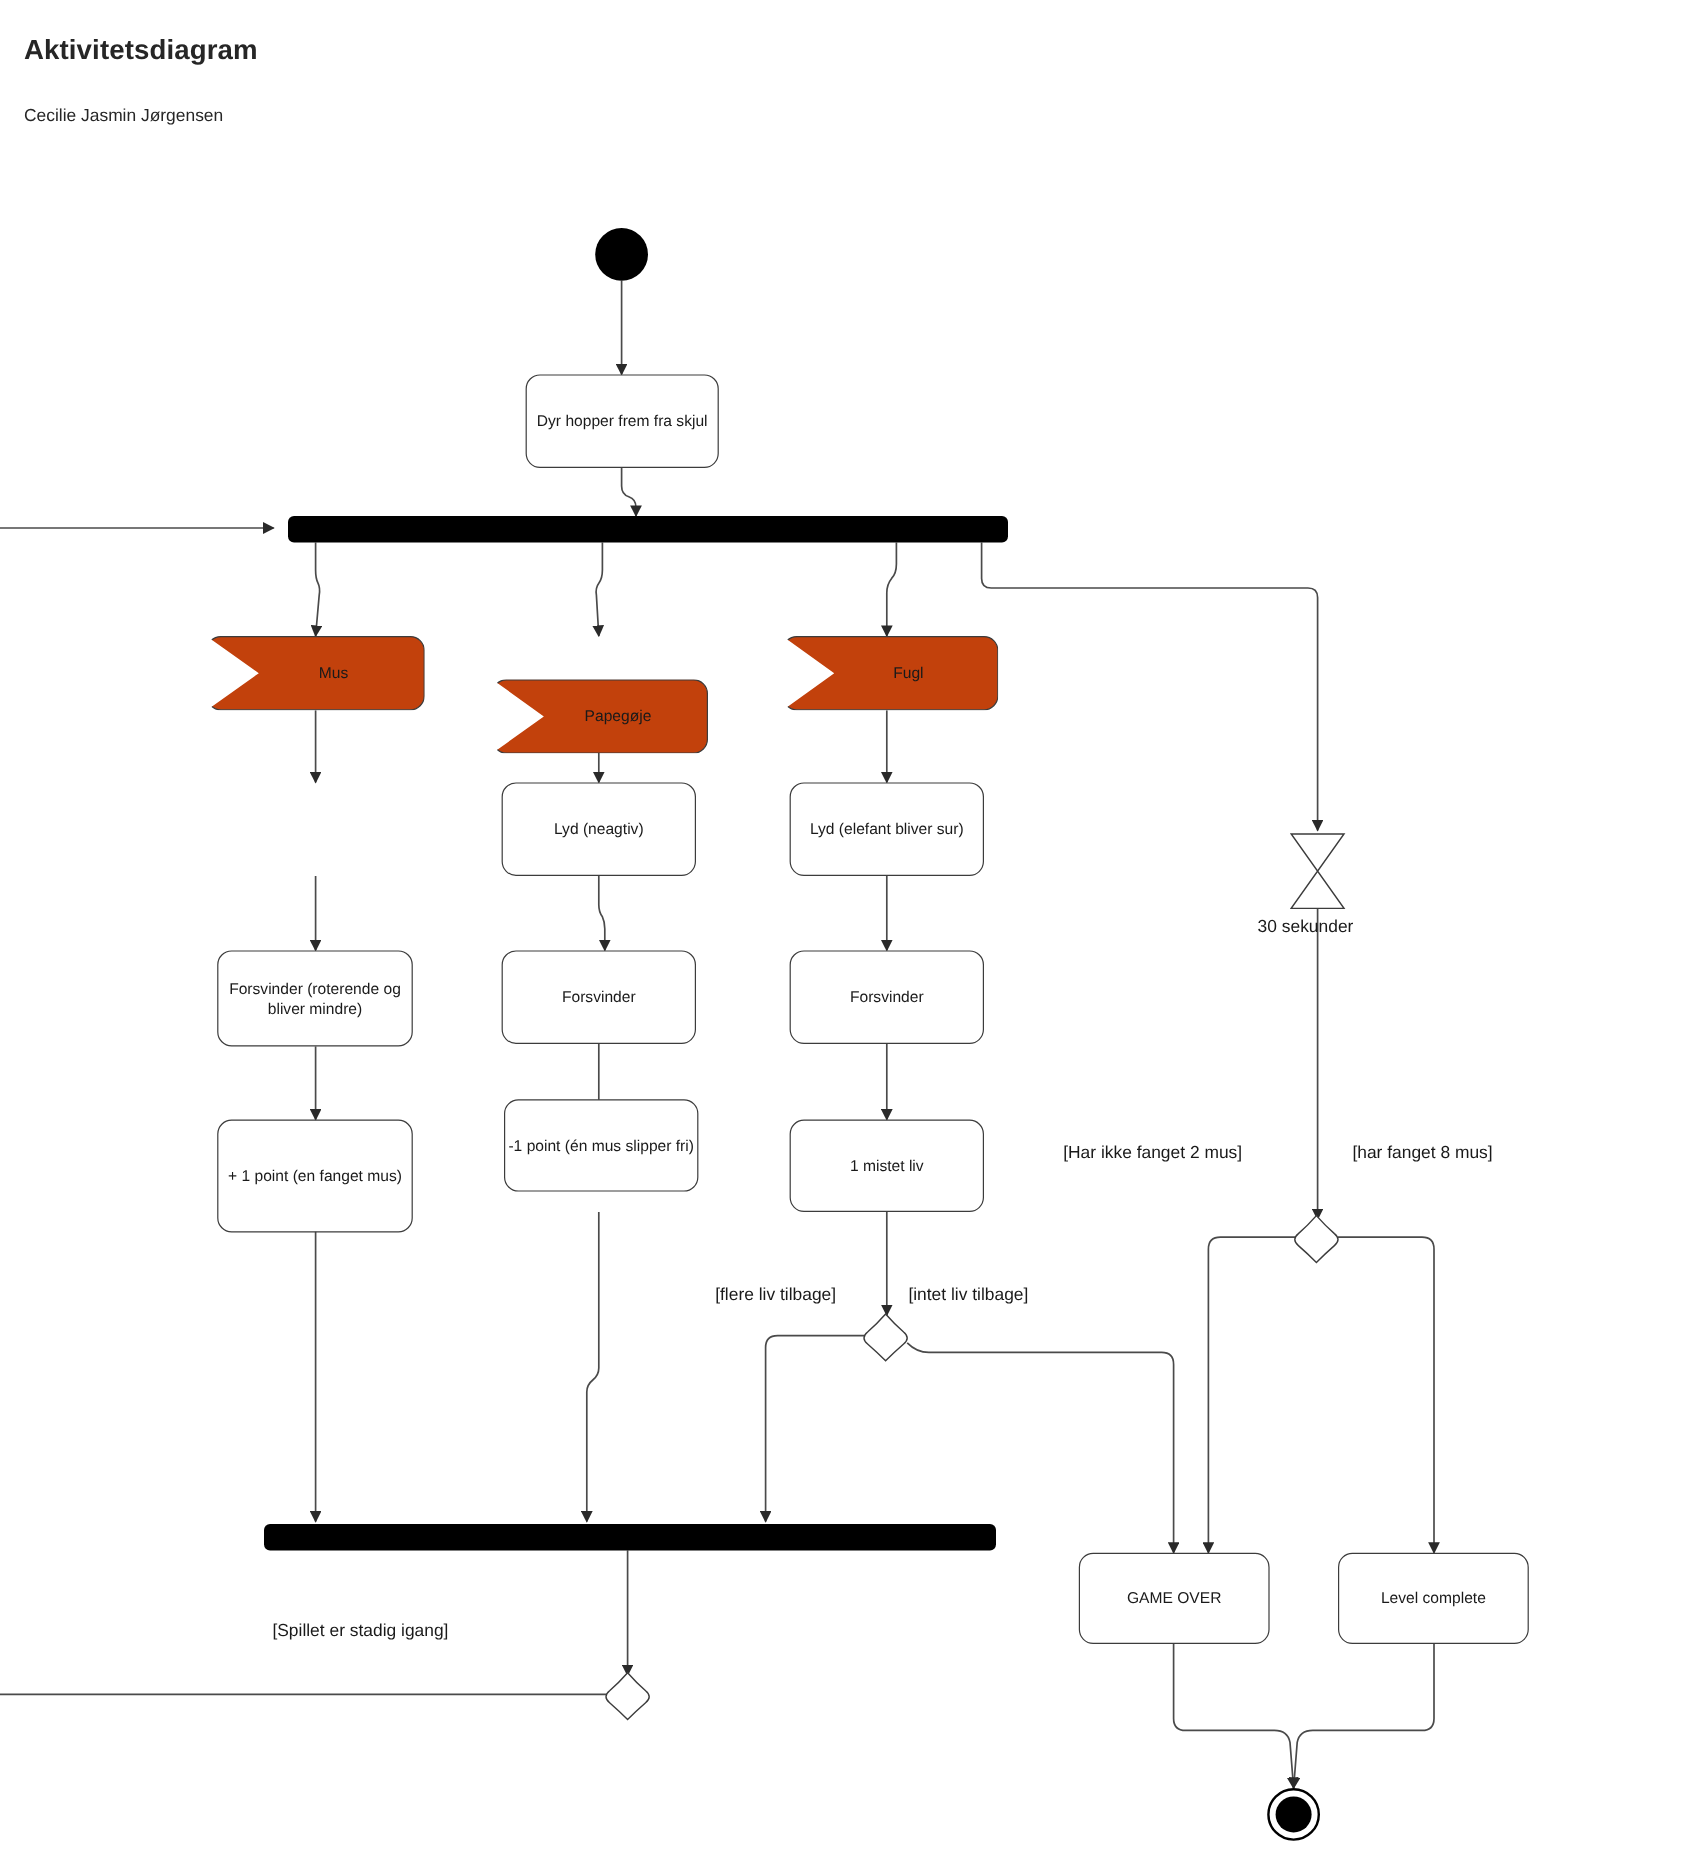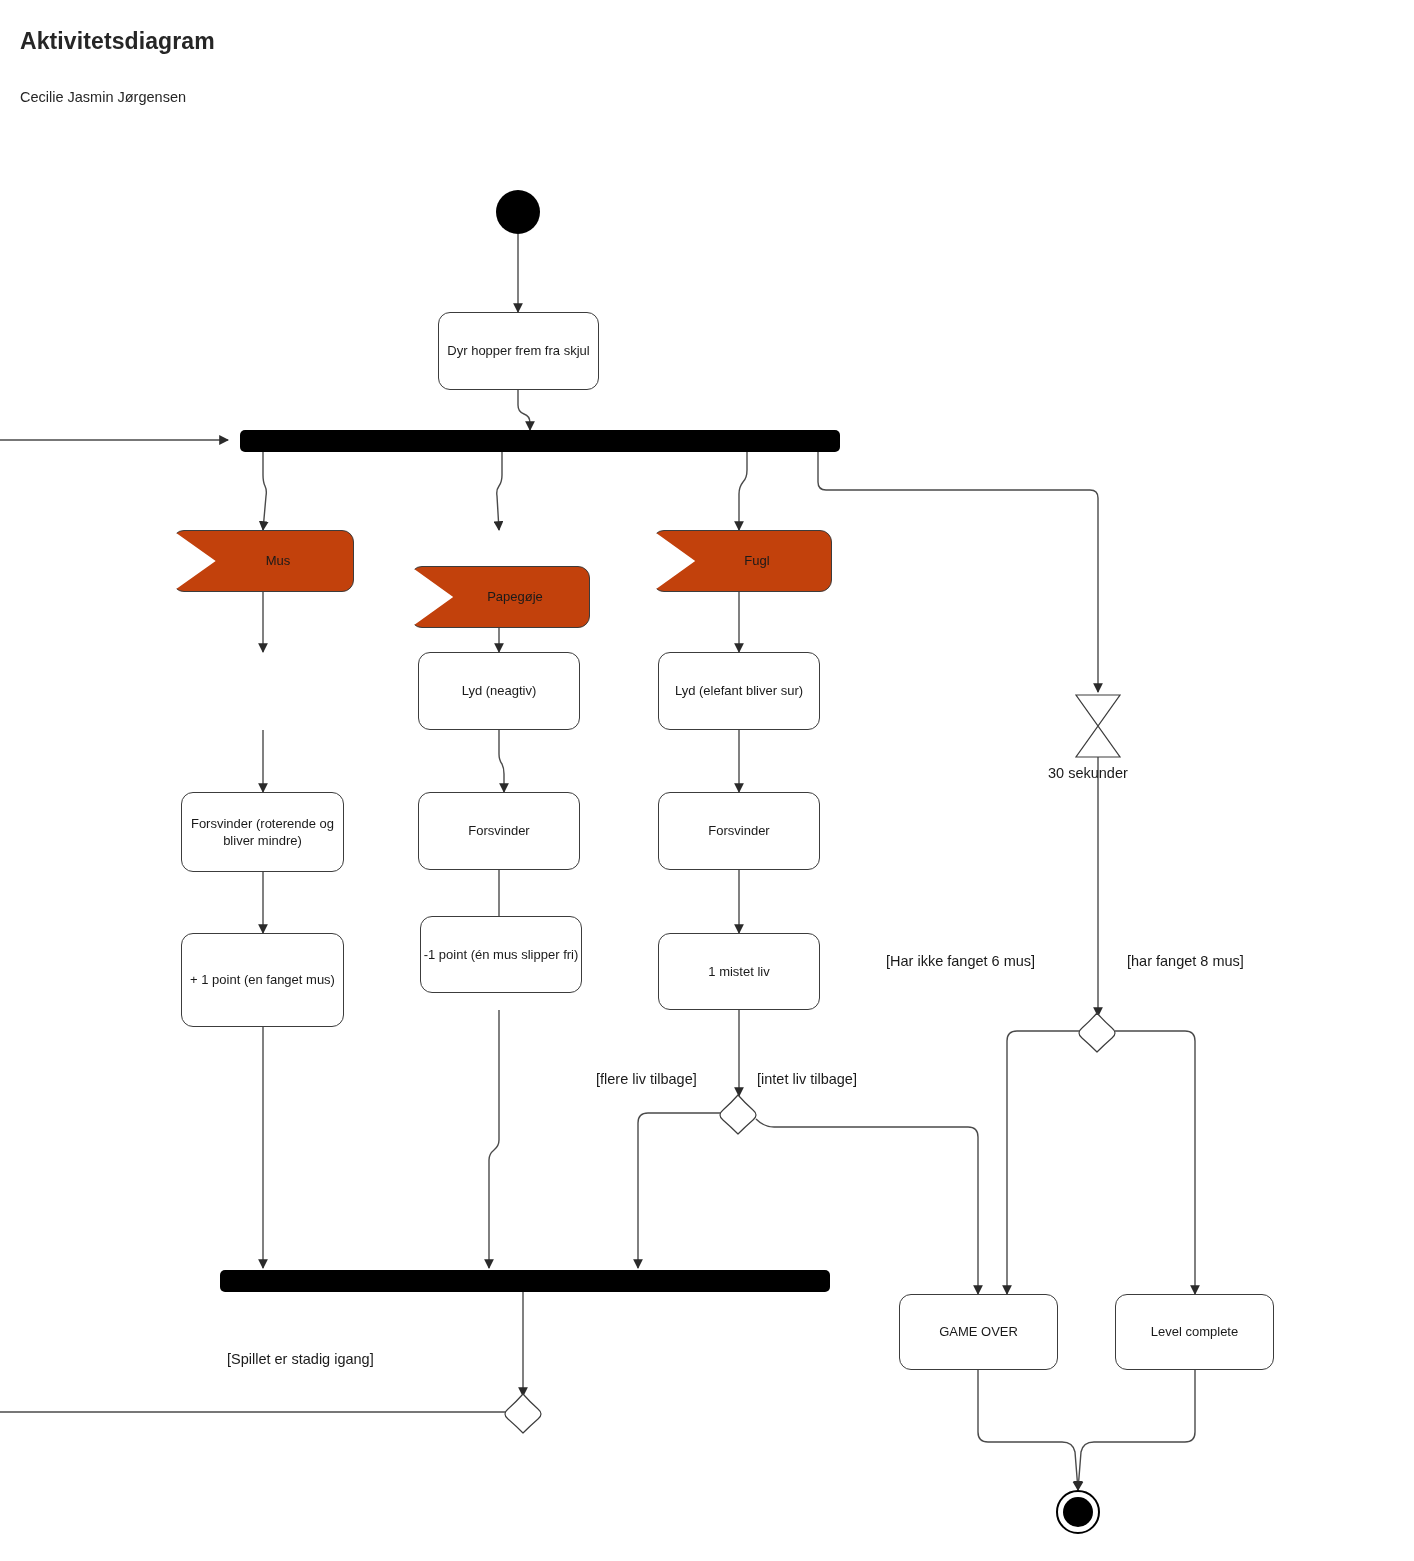--- a/index.html
+++ b/index.html
@@ -245,21 +245,21 @@
   <div class="node action" style="left:420px; top:916px; width:162px; height:77px;border-radius:12px;">
     <span>-1 point (én mus slipper fri)</span>
   </div>
 
   <div class="node action" style="left:658px; top:933px; width:162px; height:77px;">
     <span>1 mistet liv</span>
   </div>
 
   <div class="timer-label" style="left:1048px; top:765px;">30 sekunder</div>
 
-  <div class="guard" style="left:886px; top:953px;">[Har ikke fanget 6 mus]</div>
+  <div class="guard" style="left:886px; top:953px;">[Har ikke fanget 2 mus]</div>
   <div class="guard" style="left:1127px; top:953px;">[har fanget 8 mus]</div>
   <div class="guard" style="left:596px; top:1071px;">[flere liv tilbage]</div>
   <div class="guard" style="left:757px; top:1071px;">[intet liv tilbage]</div>
   <div class="guard" style="left:227px; top:1351px;">[Spillet er stadig igang]</div>
 
   <div class="bar" style="left:220px; top:1270px; width:610px; height:22px;"></div>
 
   <div class="node action" style="left:899px; top:1294px; width:159px; height:76px;">
     <span>GAME OVER</span>
   </div>

